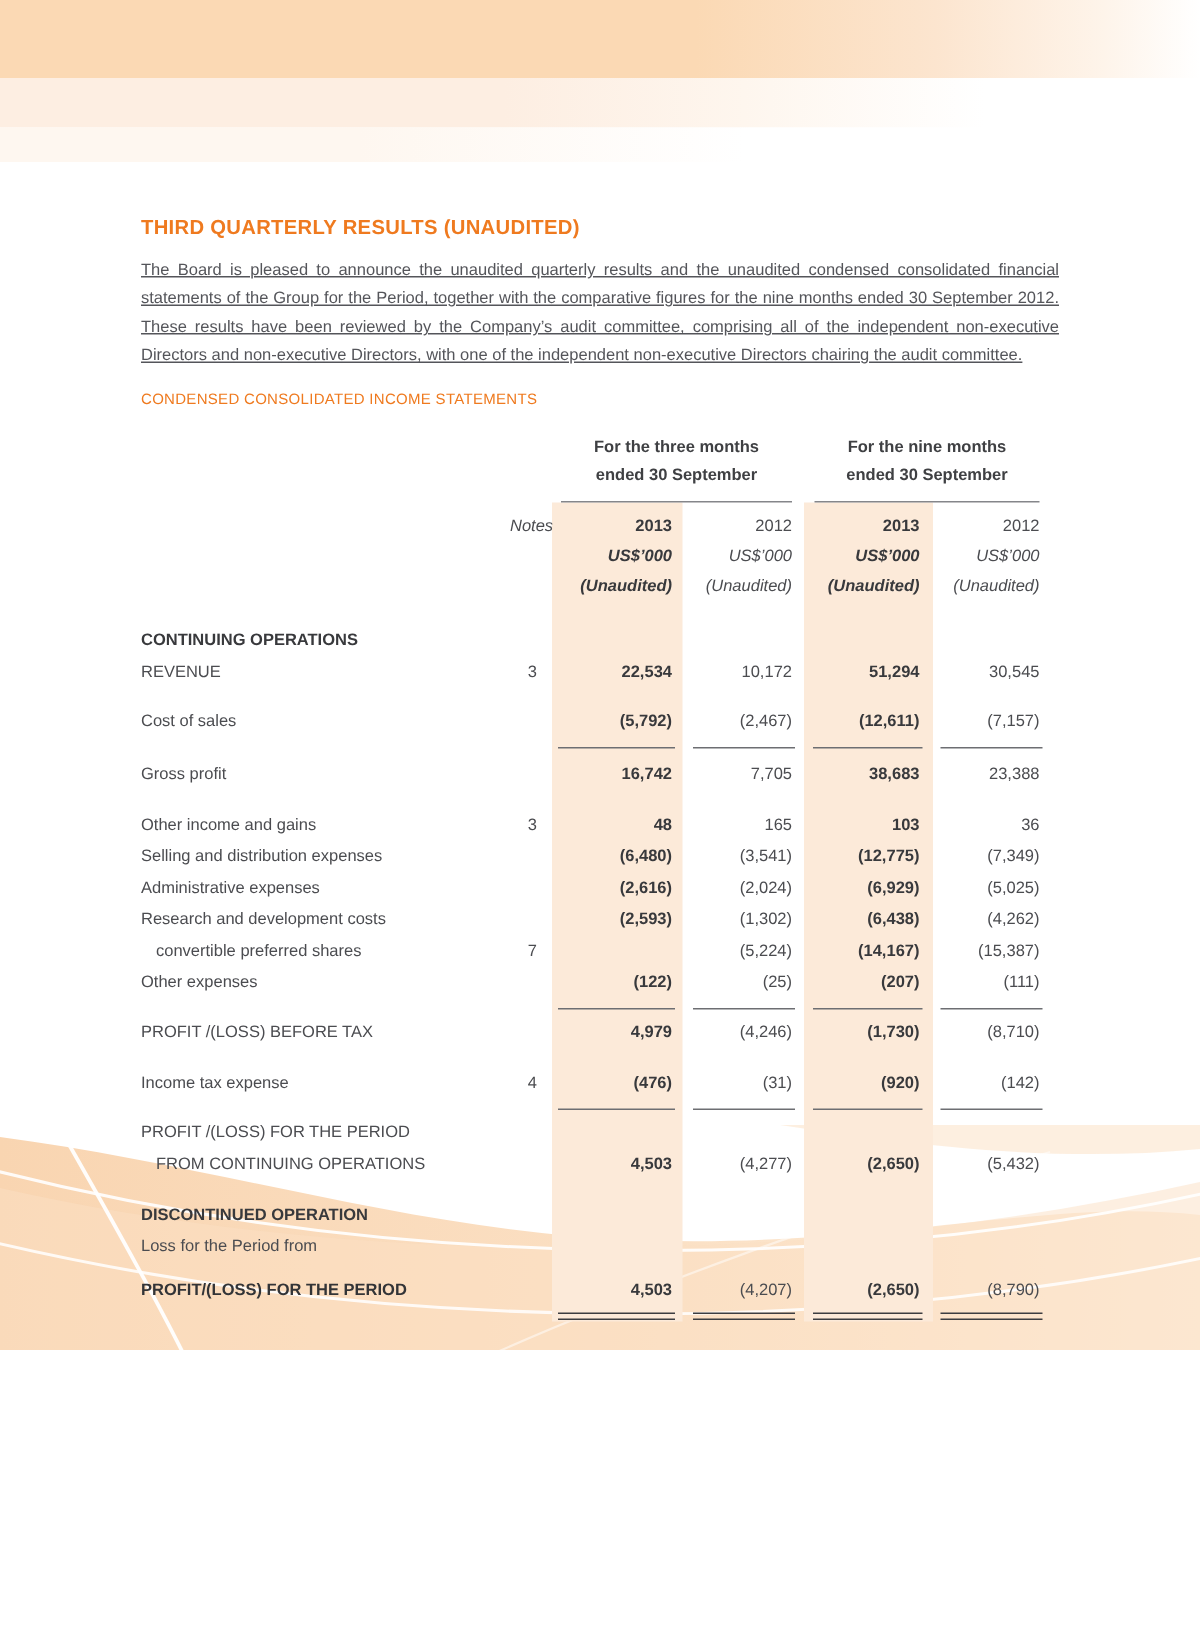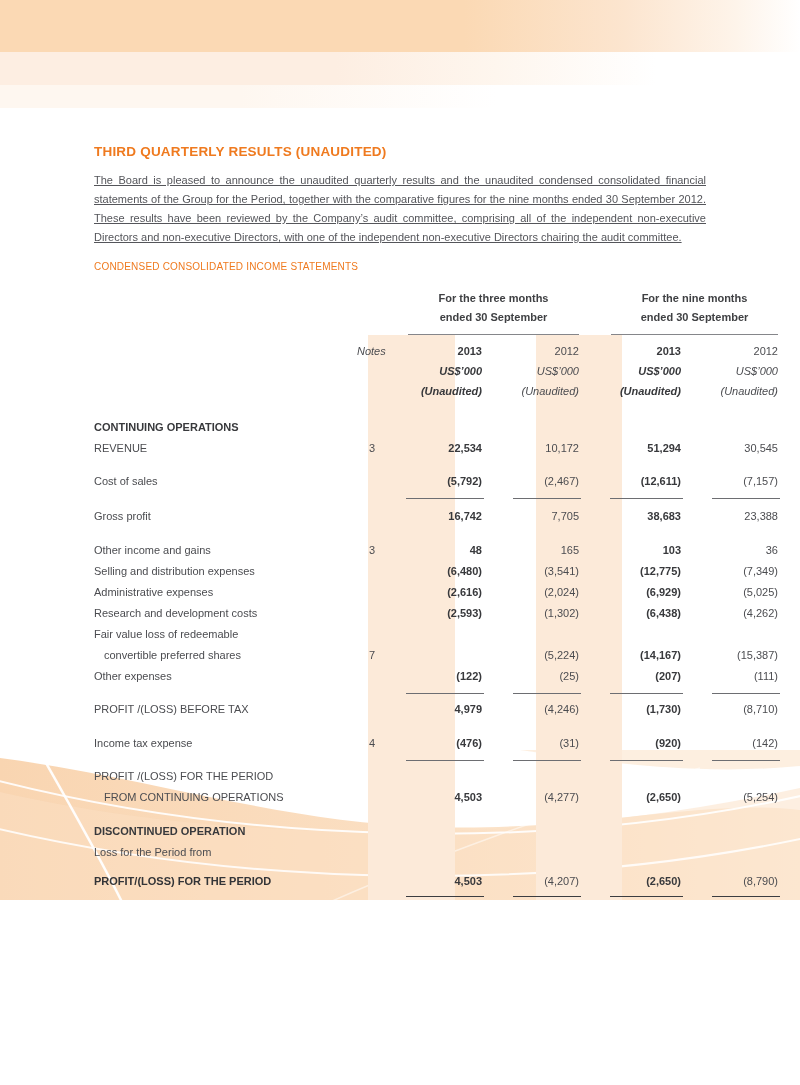--- a/index.html
+++ b/index.html
@@ -22,21 +22,21 @@
   h1.doc-title { font-size:13.5px; font-weight:bold; color:#ef7a1f; letter-spacing:0.2px; margin-bottom:12px; }
   p.intro { font-size:11px; line-height:19px; text-align:justify; color:#54555a;text-decoration:underline; }
   h2.stmt { font-size:10px; font-weight:400; color:#ef7a1f; letter-spacing:0.2px; margin-top:14px; }
 
   
   .tablewrap { position:relative; margin-top:17px; padding-bottom:10px; font-size:11px; color:#4b4c50; }
   .hl { position:absolute; top:46px; bottom:0; background:#fcead9; z-index:0; }
   .hl1 { left:274px; width:87px; }
   .hl2 { left:442px; width:86px; }
   .trow, .ghead, .hrow { position:relative; z-index:1; display:grid;
-    grid-template-columns:246px 18px 90px 80px 85px 80px; align-items:end;gap:17px; }
+    grid-template-columns:246px 18px 90px 80px 85px 80px; align-items:end; }
   .trow { height:21px; line-height:21px; }
   .hrow { height:20px; line-height:20px; }
   .c { white-space:nowrap; }
   .n { text-align:right; }
   .note { text-align:right; }
   .gspan { grid-column:3 / 5; text-align:center; font-weight:bold; color:#3f4043; line-height:19px; }
   .gspan2 { grid-column:5 / 7; }
   .gline { border-bottom:1px solid #85868a; padding-bottom:7px; margin-left:16px; }
   .gline2 { margin-left:15px; }
   .it { font-style:italic; }
@@ -208,28 +208,20 @@
         <div class="c n">(5,025)</div>
       </div>
       <div class="trow">
         <div class="c label">Research and development costs</div>
         <div class="c note"></div>
         <div class="c n b">(2,593)</div>
         <div class="c n">(1,302)</div>
         <div class="c n b">(6,438)</div>
         <div class="c n">(4,262)</div>
       </div>
-      <div class="trow">
-        <div class="c label">Fair value loss of redeemable</div>
-        <div class="c note"></div>
-        <div class="c n b"></div>
-        <div class="c n"></div>
-        <div class="c n b"></div>
-        <div class="c n"></div>
-      </div>
       <div class="trow ind">
         <div class="c label">convertible preferred shares</div>
         <div class="c note">7</div>
         <div class="c n b"></div>
         <div class="c n">(5,224)</div>
         <div class="c n b">(14,167)</div>
         <div class="c n">(15,387)</div>
       </div>
       <div class="trow u">
         <div class="c label">Other expenses</div>
@@ -271,21 +263,21 @@
         <div class="c n"></div>
         <div class="c n b"></div>
         <div class="c n"></div>
       </div>
       <div class="trow ind">
         <div class="c label">FROM CONTINUING OPERATIONS</div>
         <div class="c note"></div>
         <div class="c n b">4,503</div>
         <div class="c n">(4,277)</div>
         <div class="c n b">(2,650)</div>
-        <div class="c n">(5,254)</div>
+        <div class="c n">(5,432)</div>
       </div>
 
       <div class="sp13"></div>
 
       <div class="trow sec">
         <div class="c label">DISCONTINUED OPERATION</div>
         <div class="c note"></div>
         <div class="c n b"></div>
         <div class="c n"></div>
         <div class="c n b"></div>

